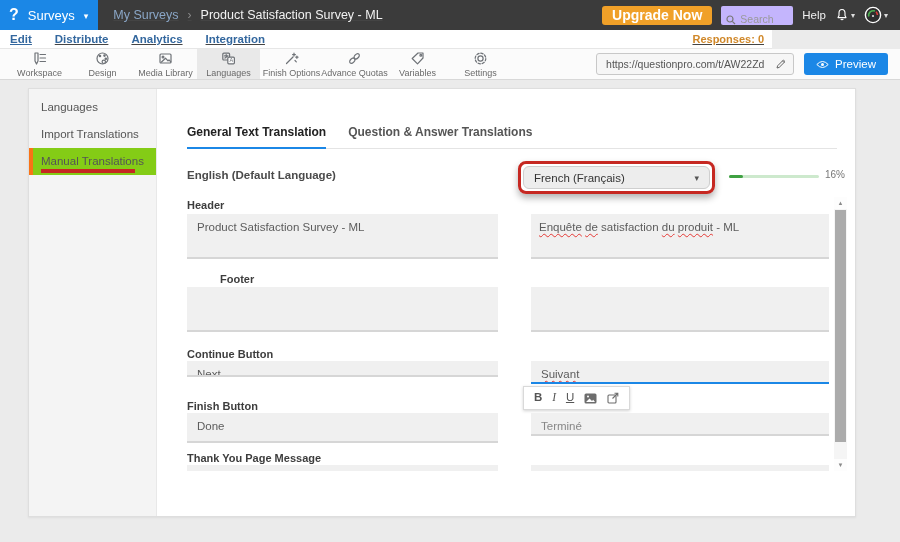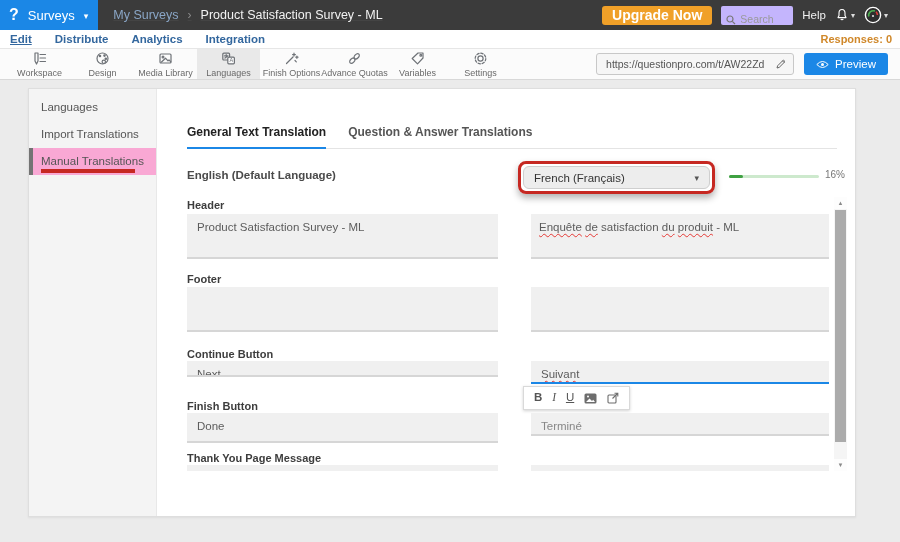--- a/index.html
+++ b/index.html
@@ -25,22 +25,22 @@
   .upgrade-btn { background:#f0a028; color:#fff; font-size:14px; font-weight:bold;
                  border:none; border-radius:3px; height:19px; padding:0 10px; cursor:pointer; }
   .searchbox { background:#c4b5fd; border-radius:2px; height:19px; width:72px; display:flex; align-items:flex-end; padding:0 5px; gap:4px; }
   .searchbox input { border:none; outline:none; width:64px; font-size:10.5px; color:#444; font-family:inherit; background:transparent; }
   .searchbox input::placeholder { color:#999; }
   .help-label { color:#f0f0f0; font-size:11.5px; cursor:pointer; }
   .icon-wrap { display:flex; align-items:center; gap:2px; cursor:pointer; }
   .tiny-caret { color:#ddd; font-size:8px; }
 
   
-  .nav { position:absolute; left:0; top:30px; width:900px; height:19px; background:#fff;
-         display:flex; align-items:center; padding-left:10px; gap:23px; border-bottom:1px solid #e6e6e6; }
+  .nav { position:absolute; left:0; top:30px; width:772px; height:19px; background:#fff;
+         display:flex; align-items:center; padding-left:10px; gap:23px; border-bottom:1px solid #e6e6e6;text-decoration:underline; }
   .nav-item { color:#33679e; font-size:11.5px; font-weight:bold; cursor:pointer; }
   .nav-item.active { text-decoration:underline; }
   .responses { margin-left:auto; padding-right:8px; color:#d0882a; font-size:11px; font-weight:bold; }
 
   
   .toolbar { position:absolute; left:0; top:49px; width:900px; height:31px; background:#fbfbfb;
              border-bottom:1px solid #d8d8d8; display:flex; align-items:stretch; padding-left:8px; }
   .tool { width:63px; display:flex; flex-direction:column; align-items:center; justify-content:center; gap:2px; cursor:pointer; }
   .tool.active { background:#e9e9e9; }
   .tool .t-label { font-size:9px; color:#6a6a6a; white-space:nowrap; }
@@ -51,21 +51,21 @@
                   font-size:10.5px; color:#555; font-family:inherit; }
   .url-edit { width:24px; height:100%; display:flex; align-items:center; justify-content:center; cursor:pointer; }
   .preview-btn { background:#1b87e6; border:none; border-radius:3px; color:#fff; height:22px; padding:0 12px;
                  font-size:11.5px; display:flex; align-items:center; gap:6px; cursor:pointer; font-family:inherit; }
 
   
   .panel { position:absolute; left:28px; top:88px; width:828px; height:429px; background:#fff;
            border:1px solid #dedede; box-shadow:0 1px 2px rgba(0,0,0,.06); }
   .side { position:absolute; left:0; top:0; bottom:0; width:128px; background:#f4f4f4; border-right:1px solid #e8e8e8; padding-top:5px; }
   .side-item { height:27px; line-height:27px; padding-left:12px; font-size:11.5px; color:#555; cursor:pointer; position:relative; }
-  .side-item.active { background:#f9a8d4; border-left:4px solid #737373; padding-left:8px; }
+  .side-item.active { background:#84cc16; border-left:4px solid #f97316; padding-left:8px; }
   .side-annotation { position:absolute; left:8px; top:21px; width:94px; height:4px; }
 
   .content { position:absolute; left:128px; top:0; right:0; bottom:0; }
   .tabs { position:absolute; left:30px; right:18px; top:36px; display:flex; gap:22px; border-bottom:1px solid #e4e4e4; }
   .tab { font-size:12px; font-weight:bold; color:#555; padding-bottom:8px; cursor:pointer; }
   .tab.active { color:#222; border-bottom:2px solid #1b87e6; margin-bottom:-1px; }
 
   .lang-label { position:absolute; left:30px; top:80px; font-size:11.5px; font-weight:bold; color:#4a4a4a; }
   .annotation-box { position:absolute; left:361px; top:72px; width:197px; height:33px;
                     border-radius:8px; padding:2px; box-shadow:0 4px 7px rgba(0,0,0,.3); }
@@ -284,21 +284,21 @@
 
     <div class="progress-track" style="background: rgb(205, 233, 205);">
       <div class="progress-fill" style="background: rgb(63, 161, 66); width: 16%;"></div>
     </div>
     <span class="progress-label">16%</span>
 
     <div class="field-label" style="top:110px;">Header</div>
     <div class="src-box" style="top:125px; height:45px;">Product Satisfaction Survey - ML</div>
     <div class="trg-box" style="top:125px; height:45px;padding-left:8px;"><span class="sp">Enquête</span><span> </span><span class="sp">de</span><span> satisfaction </span><span class="sp">du</span><span> </span><span class="sp">produit</span><span> - ML</span></div>
 
-    <div class="field-label" style="top:184px;">Footer</div>
+    <div class="field-label" style="top:184px;margin-left:33px;">Footer</div>
     <div class="src-box" style="top:198px; height:45px;"></div>
     <div class="trg-box" style="top:198px; height:45px;"></div>
 
     <div class="field-label" style="top:259px;">Continue Button</div>
     <div class="src-box" style="top:272px; height:16px;">Next</div>
     <div class="trg-box focused" style="top:272px; height:23px;"><span class="sp">Suivant</span></div>
 
     <div class="fmt-toolbar">
       <span class="fmt-btn fmt-bold">B</span>
       <span class="fmt-btn fmt-italic">I</span>

